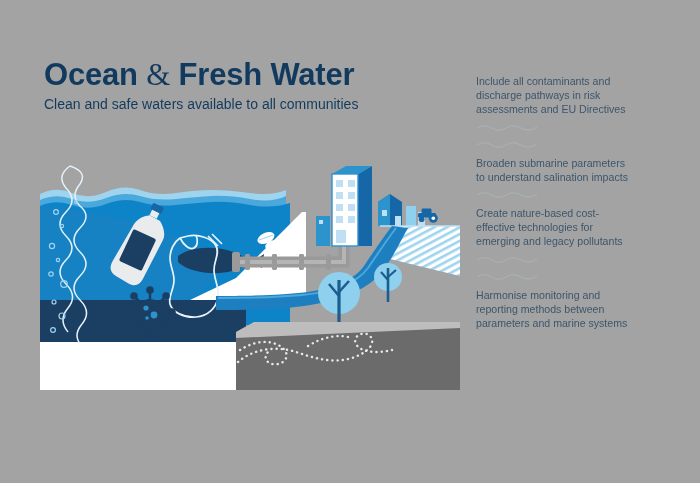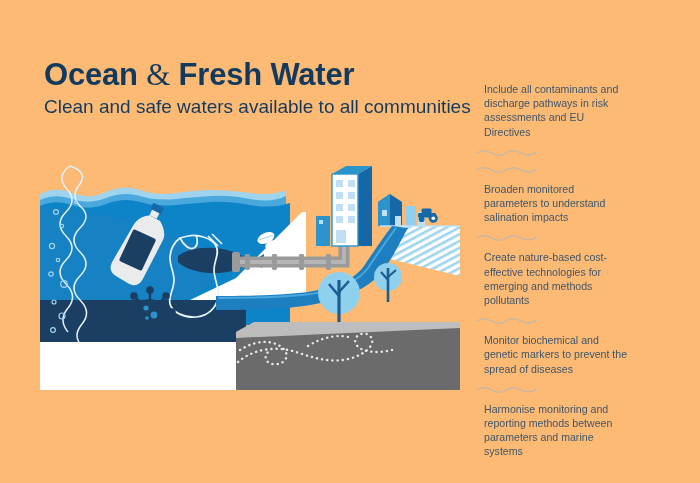--- a/index.html
+++ b/index.html
@@ -1,30 +1,30 @@
 <!DOCTYPE html>
 <html><head>
 <meta charset="utf-8">
 <style>
   html,body{margin:0;padding:0;background:#ffffff;}
   body{width:700px;height:483px;position:relative;overflow:hidden;
        font-family:"Liberation Sans", sans-serif;}
-  #page{position:absolute;inset:0;background:#fdba74;text-decoration:underline;}
+  #page{position:absolute;inset:0;background:#a3a3a3;text-decoration:underline;}
 
   
   .title{position:absolute;left:44px;top:57px;font-size:31px;font-weight:bold;
          color:#123a5e;letter-spacing:-0.2px;white-space:nowrap;}
   .title .amp{font-weight:normal;color:#123a5e;font-family:"Liberation Serif",serif;}
-  .subtitle{position:absolute;left:44px;top:96px;font-size:19px;color:#123a5e;
+  .subtitle{position:absolute;left:44px;top:96px;font-size:14px;color:#123a5e;
             white-space:nowrap;}
 
   
   .bullets{position:absolute;left:476px;top:74px;width:160px;}
   .bullet{color:#3d566b;font-size:10.6px;line-height:14.2px;}
-  .bullet p{margin:8px;}
+  .bullet p{margin:0;}
   .wave-sep{width:62px;height:10px;margin:5px 0 7px 0;display:block;}
 
   
   #art{position:absolute;left:40px;top:150px;width:420px;height:240px;}
   svg{display:block;}
 </style>
 </head>
 <body>
 
 <div id="page">
@@ -43,36 +43,33 @@
     </div>
     <svg class="wave-sep" viewBox="0 0 62 10">
       <path d="M1 6 Q 8 1.5 15.5 6 T 30 6 T 45 6 T 61 5" fill="none" stroke="#a9b4bc" stroke-width="0.9"></path>
     </svg>
 
     <svg class="wave-sep" viewBox="0 0 62 10">
       <path d="M1 6 Q 8 1.5 15.5 6 T 30 6 T 45 6 T 61 5" fill="none" stroke="#a9b4bc" stroke-width="0.9"></path>
     </svg>
 
     <div class="bullet">
-      <p>Broaden monitored parameters to understand salination impacts</p>
-    </div>
-    <svg class="wave-sep" viewBox="0 0 62 10">
-      <path d="M1 6 Q 8 1.5 15.5 6 T 30 6 T 45 6 T 61 5" fill="none" stroke="#a9b4bc" stroke-width="0.9"></path>
-    </svg>
-
-    <div class="bullet">
-      <p>Create nature-based cost-effective technologies for emerging and methods pollutants</p>
-    </div>
-    <svg class="wave-sep" viewBox="0 0 62 10">
-      <path d="M1 6 Q 8 1.5 15.5 6 T 30 6 T 45 6 T 61 5" fill="none" stroke="#a9b4bc" stroke-width="0.9"></path>
-    </svg>
-
-    <div class="bullet">
-      <p>Monitor biochemical and genetic markers to prevent the spread of diseases</p>
-    </div>
+      <p>Broaden submarine parameters to understand salination impacts</p>
+    </div>
+    <svg class="wave-sep" viewBox="0 0 62 10">
+      <path d="M1 6 Q 8 1.5 15.5 6 T 30 6 T 45 6 T 61 5" fill="none" stroke="#a9b4bc" stroke-width="0.9"></path>
+    </svg>
+
+    <div class="bullet">
+      <p>Create nature-based cost-effective technologies for emerging and legacy pollutants</p>
+    </div>
+    <svg class="wave-sep" viewBox="0 0 62 10">
+      <path d="M1 6 Q 8 1.5 15.5 6 T 30 6 T 45 6 T 61 5" fill="none" stroke="#a9b4bc" stroke-width="0.9"></path>
+    </svg>
+
     <svg class="wave-sep" viewBox="0 0 62 10">
       <path d="M1 6 Q 8 1.5 15.5 6 T 30 6 T 45 6 T 61 5" fill="none" stroke="#a9b4bc" stroke-width="0.9"></path>
     </svg>
 
     <div class="bullet">
       <p>Harmonise monitoring and reporting methods between parameters and marine systems</p>
     </div>
   </div>
 
   <div id="art">

